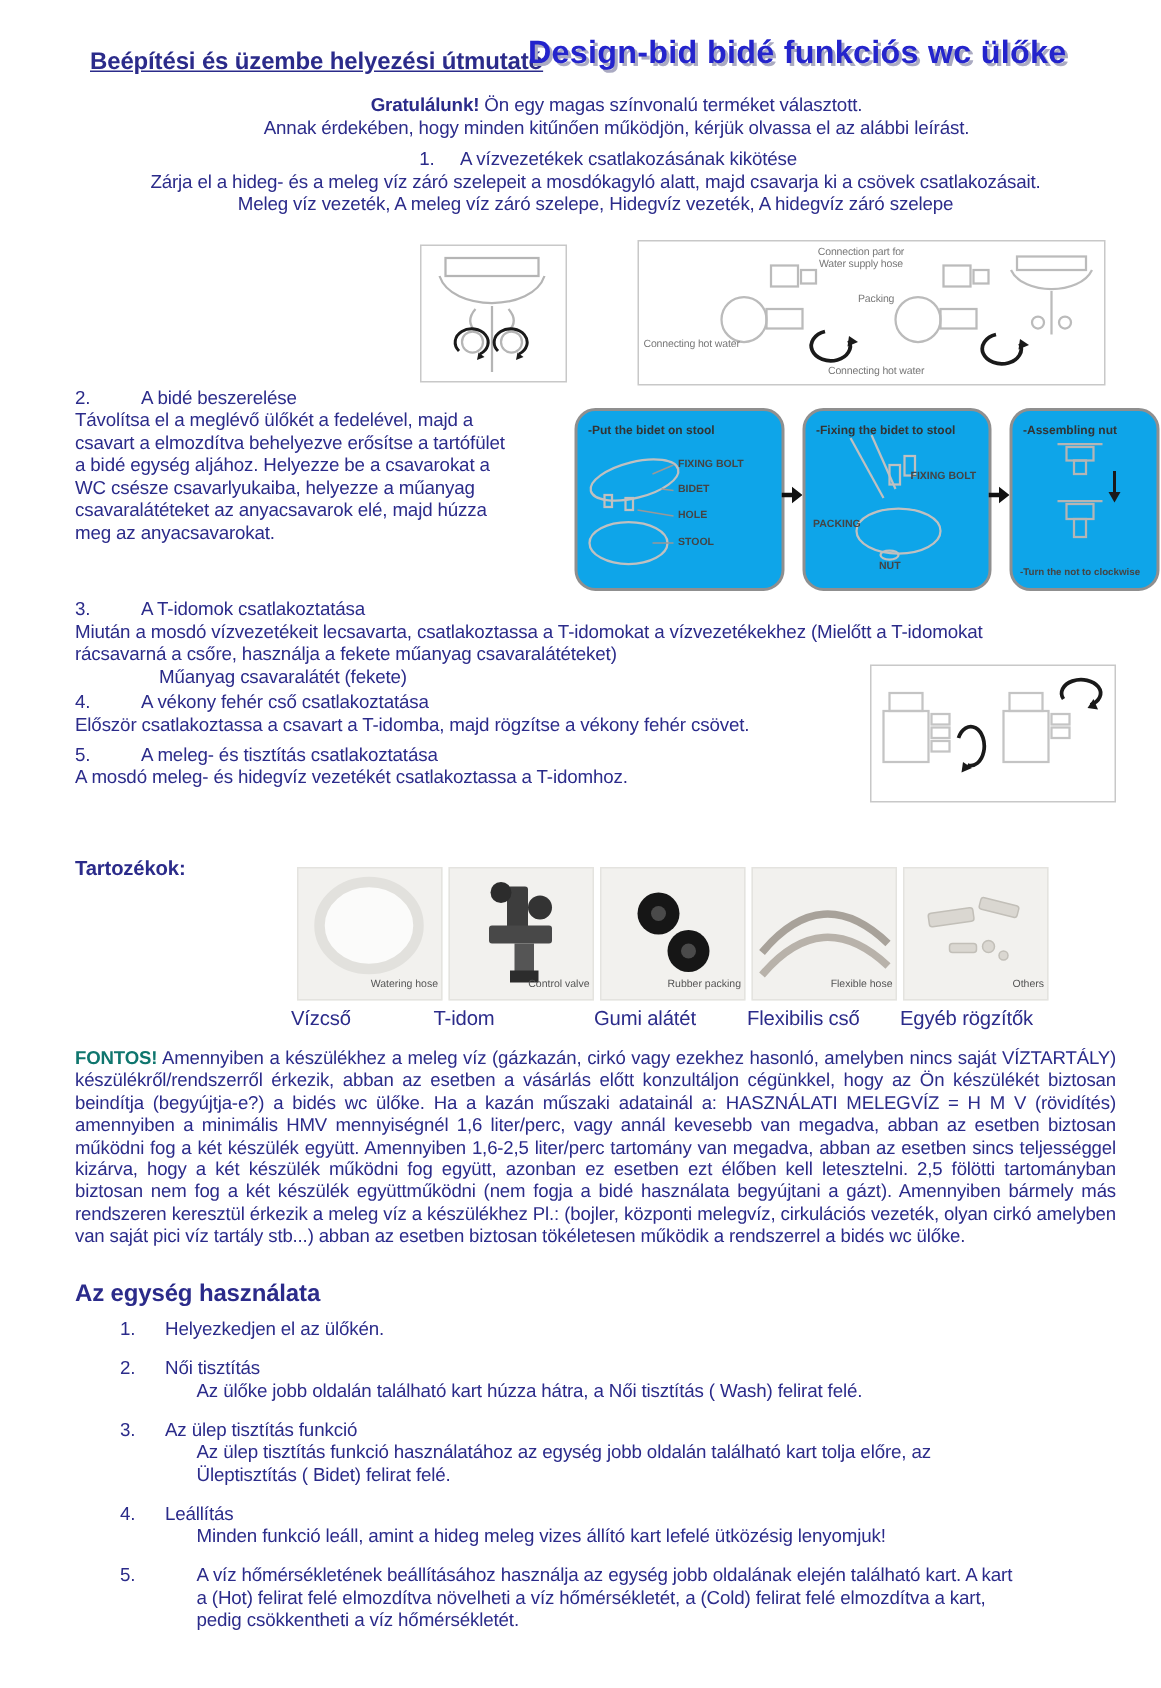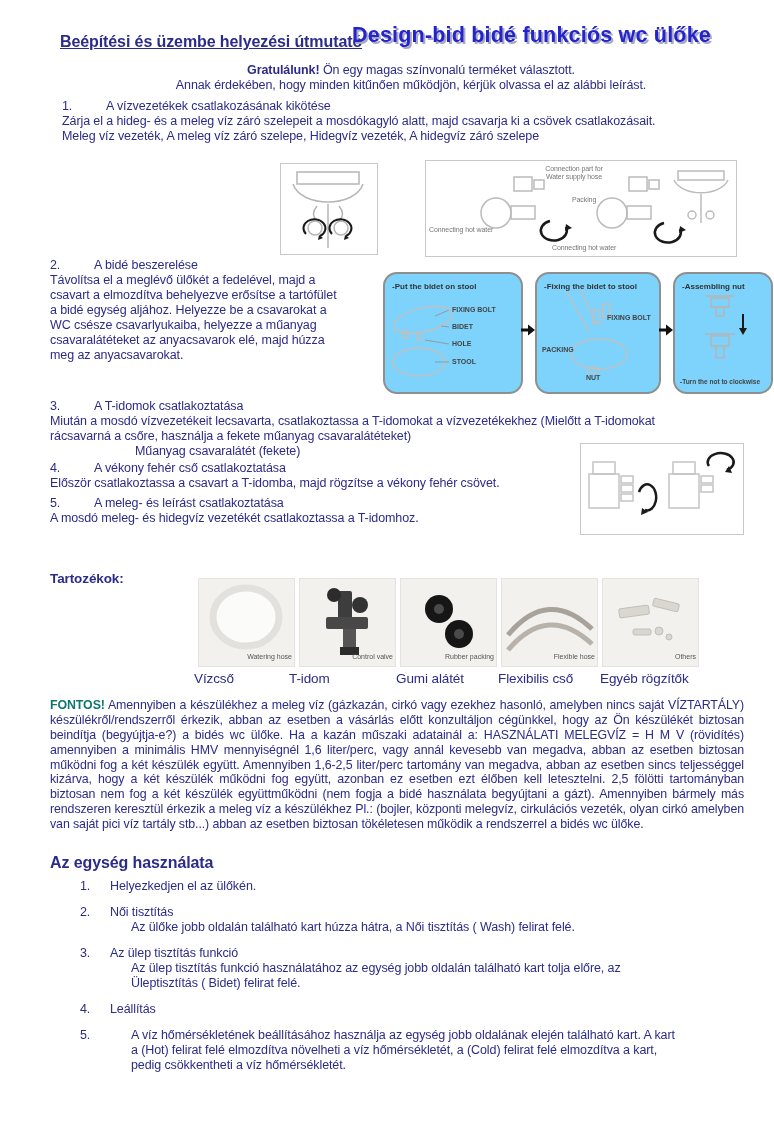--- a/index.html
+++ b/index.html
@@ -13,21 +13,21 @@
   .hdr-left{position:absolute;left:60px;top:34px;font-size:16px;font-weight:bold;text-decoration:underline;}
   .hdr-right{position:absolute;left:352px;top:23px;font-size:21.5px;line-height:24px;font-weight:bold;
              color:#2424cc;text-shadow:2px 2px 0 #aaaac2;letter-spacing:.2px;}
   .intro{position:absolute;left:0;top:63px;width:774px;text-align:center;margin-left:24px;}
 
   .step{position:absolute;}
   .num{display:inline-block;width:44px;}
 
   .figbox{position:absolute;border:1px solid #c8c8c8;background:#fff;}
   .glab{position:absolute;font-size:7px;line-height:8px;color:#777;}
-  .rbox{position:absolute;border:2px solid #8f8f8f;border-radius:14px;background:#7dd3fc;}
+  .rbox{position:absolute;border:2px solid #8f8f8f;border-radius:14px;background:#0ea5e9;}
   .rbox .t{position:absolute;left:7px;top:5px;font-size:8px;font-weight:bold;color:#333;letter-spacing:0;}
   .dlab{position:absolute;font-size:7px;line-height:8px;font-weight:bold;color:#444;letter-spacing:0;}
   .sketch{position:absolute;left:0;top:0;}
 
   .acc-head{position:absolute;left:50px;top:571px;font-size:13.5px;font-weight:bold;}
   .acc-box{position:absolute;top:578px;width:95px;height:87px;background:#f2f1ee;border:1px solid #e4e3df;}
   .acc-cap{position:absolute;right:2px;bottom:2px;font-size:7px;color:#555;letter-spacing:0;}
   .acc-label{position:absolute;top:671px;font-size:13.5px;}
 
   .important{position:absolute;left:50px;top:686px;width:694px;text-align:justify;
@@ -49,21 +49,21 @@
 <div id="page">
 
   <div class="hdr-left">Beépítési és üzembe helyezési útmutató</div>
   <div class="hdr-right">Design-bid bidé funkciós wc ülőke</div>
 
   <div class="intro">
     <div><span class="b">Gratulálunk!</span><span> Ön egy magas színvonalú terméket választott.</span></div>
     <div>Annak érdekében, hogy minden kitűnően működjön, kérjük olvassa el az alábbi leírást.</div>
   </div>
 
-  <div class="step" style="left:62px;top:99px;width:694px;">
+  <div class="step" style="left:50px;top:99px;width:694px;text-align:center;">
     <div><span class="num">1.</span><span>A vízvezetékek csatlakozásának kikötése</span></div>
     <div class="pre">Zárja el a hideg- és a meleg víz záró szelepeit a mosdókagyló alatt, majd csavarja ki a csövek csatlakozásait.
 Meleg víz vezeték, A meleg víz záró szelepe, Hidegvíz vezeték, A hidegvíz záró szelepe</div>
   </div>
 
   <div class="figbox" style="left:280px;top:163px;width:96px;height:90px;">
     <svg class="sketch" width="96" height="90" viewBox="0 0 96 90">
       <g fill="none" stroke="#b5b5b5" stroke-width="1.5">
         <rect x="16" y="8" width="62" height="12"></rect>
         <path d="M12,20 C20,44 74,44 82,20"></path>
@@ -189,21 +189,21 @@
         <path d="M64,54 h8 l-4,7 z" fill="#1a1a1a"></path>
       </svg>
       <span class="dlab" style="left:5px;top:104px;font-size:6.5px;">-Turn the not to clockwise</span>
     </div>
   </div>
 
   <div class="step" style="left:50px;top:399px;width:705px;">
     <div><span class="num">3.</span><span>A T-idomok csatlakoztatása</span></div>
     <div class="pre">Miután a mosdó vízvezetékeit lecsavarta, csatlakoztassa a T-idomokat a vízvezetékekhez (Mielőtt a T-idomokat
 rácsavarná a csőre, használja a fekete műanyag csavaralátéteket)</div>
-    <div style="margin-left:85px;">Műanyag csavaralátét (fekete)</div>
+    <div style="margin-left:56px;">Műanyag csavaralátét (fekete)</div>
   </div>
 
   <div class="step" style="left:50px;top:461px;width:525px;">
     <div><span class="num">4.</span><span>A vékony fehér cső csatlakoztatása</span></div>
     <div class="pre">Először csatlakoztassa a csavart a T-idomba, majd rögzítse a vékony fehér csövet.</div>
   </div>
 
   <div class="figbox" style="left:580px;top:443px;width:162px;height:90px;">
     <svg class="sketch" width="162" height="90" viewBox="0 0 162 90">
       <g fill="none" stroke="#c4c4c4" stroke-width="1.5">
@@ -220,21 +220,21 @@
       <g fill="none" stroke="#1a1a1a" stroke-width="2.5">
         <path d="M58,48 a9,13 0 1 1 6,18"></path>
         <path d="M128,22 a13,9 0 1 1 18,4"></path>
       </g>
       <path d="M61,64 l6,4 -7,3 z" fill="#1a1a1a"></path>
       <path d="M144,28 l4,-6 3,7 z" fill="#1a1a1a"></path>
     </svg>
   </div>
 
   <div class="step" style="left:50px;top:496px;width:525px;">
-    <div><span class="num">5.</span><span>A meleg- és leírást csatlakoztatása</span></div>
+    <div><span class="num">5.</span><span>A meleg- és tisztítás csatlakoztatása</span></div>
     <div class="pre">A mosdó meleg- és hidegvíz vezetékét csatlakoztassa a T-idomhoz.</div>
   </div>
 
 
   <div class="acc-head">Tartozékok:</div>
 
   <div class="acc-box" style="left:198px;">
     <svg class="sketch" width="95" height="87" viewBox="0 0 95 87">
       <ellipse cx="47" cy="38" rx="33" ry="29" fill="#fbfbfa" stroke="#e2e1dd" stroke-width="7"></ellipse>
     </svg>
@@ -313,20 +313,21 @@
         <div>Az ülep tisztítás funkció</div>
         <div class="u-detail pre">Az ülep tisztítás funkció használatához az egység jobb oldalán található kart tolja előre, az
 Üleptisztítás ( Bidet) felirat felé.</div>
       </div>
     </div>
 
     <div class="u-item">
       <span class="u-num">4.</span>
       <div class="u-body">
         <div>Leállítás</div>
+        <div class="u-detail pre">Minden funkció leáll, amint a hideg meleg vizes állító kart lefelé ütközésig lenyomjuk!</div>
       </div>
     </div>
 
     <div class="u-item">
       <span class="u-num">5.</span>
       <div class="u-body">
         <div class="u-detail pre">A víz hőmérsékletének beállításához használja az egység jobb oldalának elején található kart. A kart
 a  (Hot) felirat felé elmozdítva növelheti a víz hőmérsékletét, a (Cold) felirat felé elmozdítva a kart,
 pedig csökkentheti a víz hőmérsékletét.</div>
       </div>

